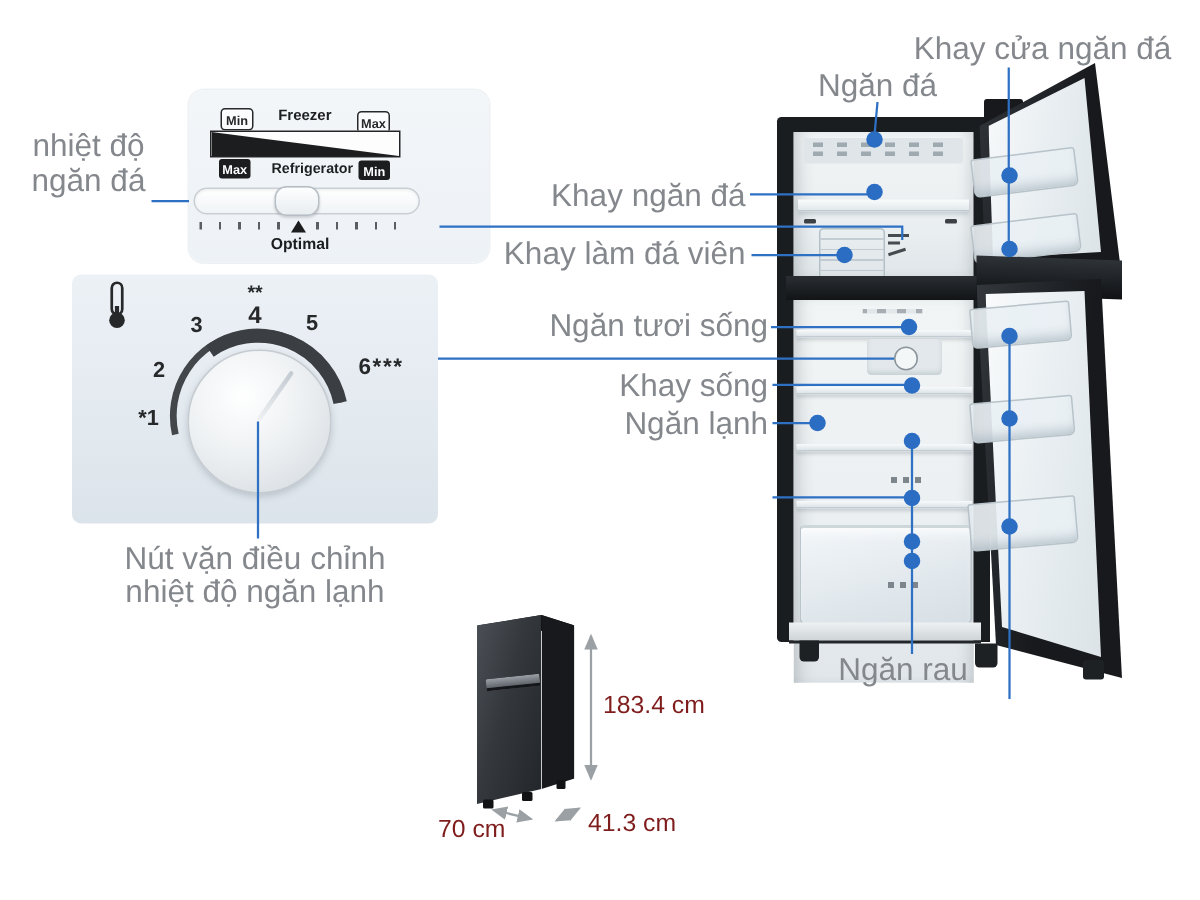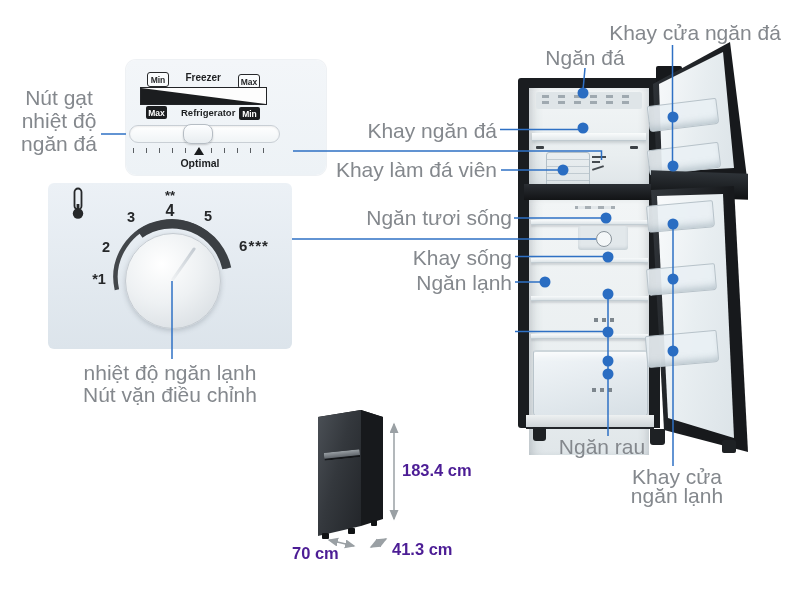--- a/index.html
+++ b/index.html
@@ -96,21 +96,21 @@
     clip-path:polygon(0 7px,100% 0,100% 116px,0 126px);
     background:linear-gradient(105deg,#4b5056 0%,#34383d 45%,#222529 100%);}
   .mini-side{position:absolute;left:81px;top:10px;width:22px;height:116px;
     clip-path:polygon(0 0,100% 7px,100% 109px,0 116px);background:#17191c;}
   .mini-top{position:absolute;left:38px;top:9px;width:65px;height:16px;
     clip-path:polygon(0 8px,43px 1px,65px 8px,22px 15px);background:#0e1012;}
   .mini-handle{position:absolute;left:44px;top:51px;width:36px;height:6px;transform:rotate(-6deg);
     background:linear-gradient(#9aa0a5,#5f646a);border-bottom:2px solid #141619;border-radius:1px;}
   .mini-foot{position:absolute;background:#101214;border-radius:1px;}
 
-  .dim-label{position:absolute;color:#4c1d95;font-size:16.5px;z-index:11;white-space:nowrap;font-weight:bold;}
+  .dim-label{position:absolute;color:#7f1d1d;font-size:16.5px;z-index:11;white-space:nowrap;}
 
   .overlay{position:absolute;left:0;top:0;z-index:10;pointer-events:none;}
 </style>
 </head>
 <body>
 
 <div class="canvas">
 
   <div class="panel-slider">
     <div class="boxed" style="left:21px;top:12px;">Min</div>
@@ -144,27 +144,26 @@
     <span class="mark m0">*1</span>
     <span class="mark m1">2</span>
     <span class="mark m2">3</span>
     <span class="mark m3">4</span>
     <span class="mark m4">**</span>
     <span class="mark m5">5</span>
     <span class="mark m6">6***</span>
   </div>
 
   <div class="callout c-center" style="left:8px;top:86px;width:102px;line-height:23px;">
-    <div>Nút gạt</div>
     <div>nhiệt độ</div>
     <div>ngăn đá</div>
   </div>
   <div class="callout c-center" style="left:70px;top:362px;width:200px;line-height:22px;">
+    <div>Nút vặn điều chỉnh</div>
     <div>nhiệt độ ngăn lạnh</div>
-    <div>Nút vặn điều chỉnh</div>
   </div>
 
   <div class="fridge">
     <div class="cabinet"></div>
     <div class="interior fz-int"></div>
     <div class="ventpanel">
       <div class="vent-row"></div>
         <div class="vent-row"></div>
     </div>
     <div class="fz-shelf"></div>
@@ -264,22 +263,18 @@
   </svg>
 
   <div class="callout c-center" style="left:605px;top:23px;width:180px;">Khay cửa ngăn đá</div>
   <div class="callout c-center" style="left:540px;top:48px;width:90px;">Ngăn đá</div>
   <div class="callout c-right" style="left:350px;top:121px;width:147px;">Khay ngăn đá</div>
   <div class="callout c-right" style="left:345px;top:208px;width:167px;">Ngăn tươi sống</div>
   <div class="callout c-right" style="left:330px;top:160px;width:167px;">Khay làm đá viên</div>
   <div class="callout c-right" style="left:375px;top:248px;width:137px;">Khay sống</div>
   <div class="callout c-right" style="left:375px;top:273px;width:137px;">Ngăn lạnh</div>
   <div class="callout c-center" style="left:552px;top:437px;width:100px;">Ngăn rau</div>
-  <div class="callout c-center" style="left:618px;top:467px;width:118px;">
-    <div>Khay cửa</div>
-    <div>ngăn lạnh</div>
-  </div>
 
   <div class="dim-label" style="left:402px;top:461px;">183.4 cm</div>
   <div class="dim-label" style="left:292px;top:544px;">70 cm</div>
   <div class="dim-label" style="left:392px;top:540px;">41.3 cm</div>
 
 </div>
 
 </body></html>

